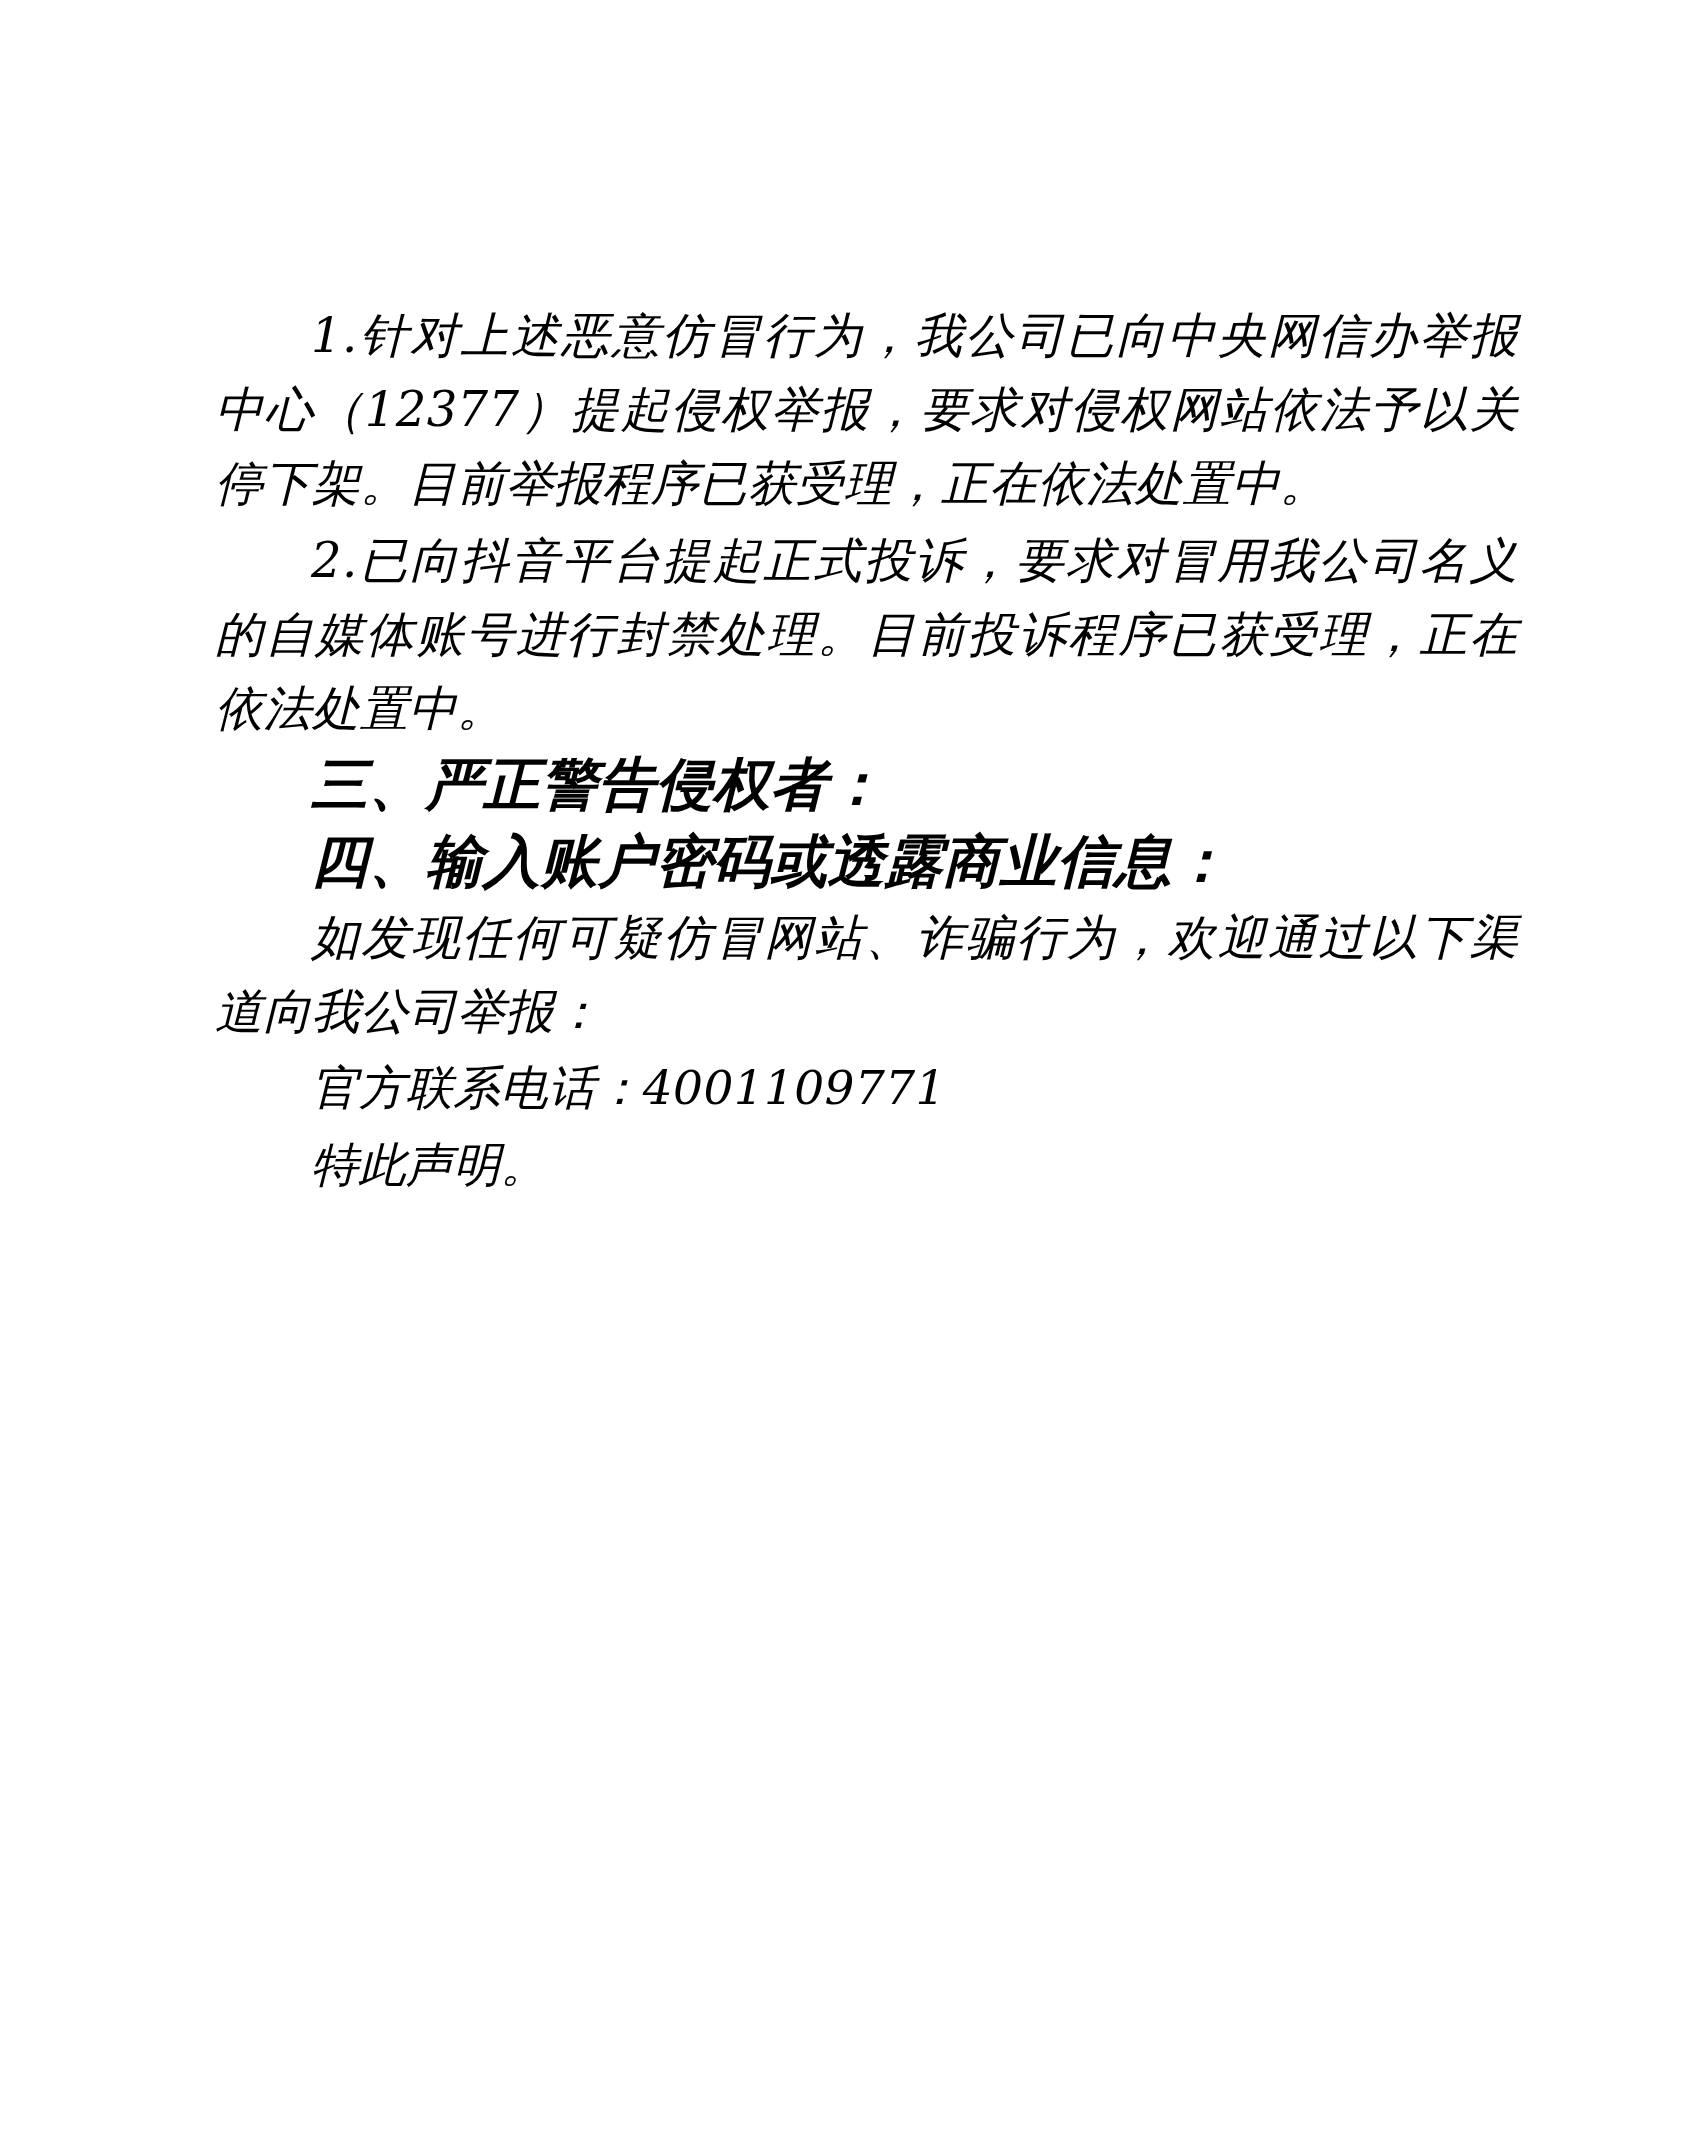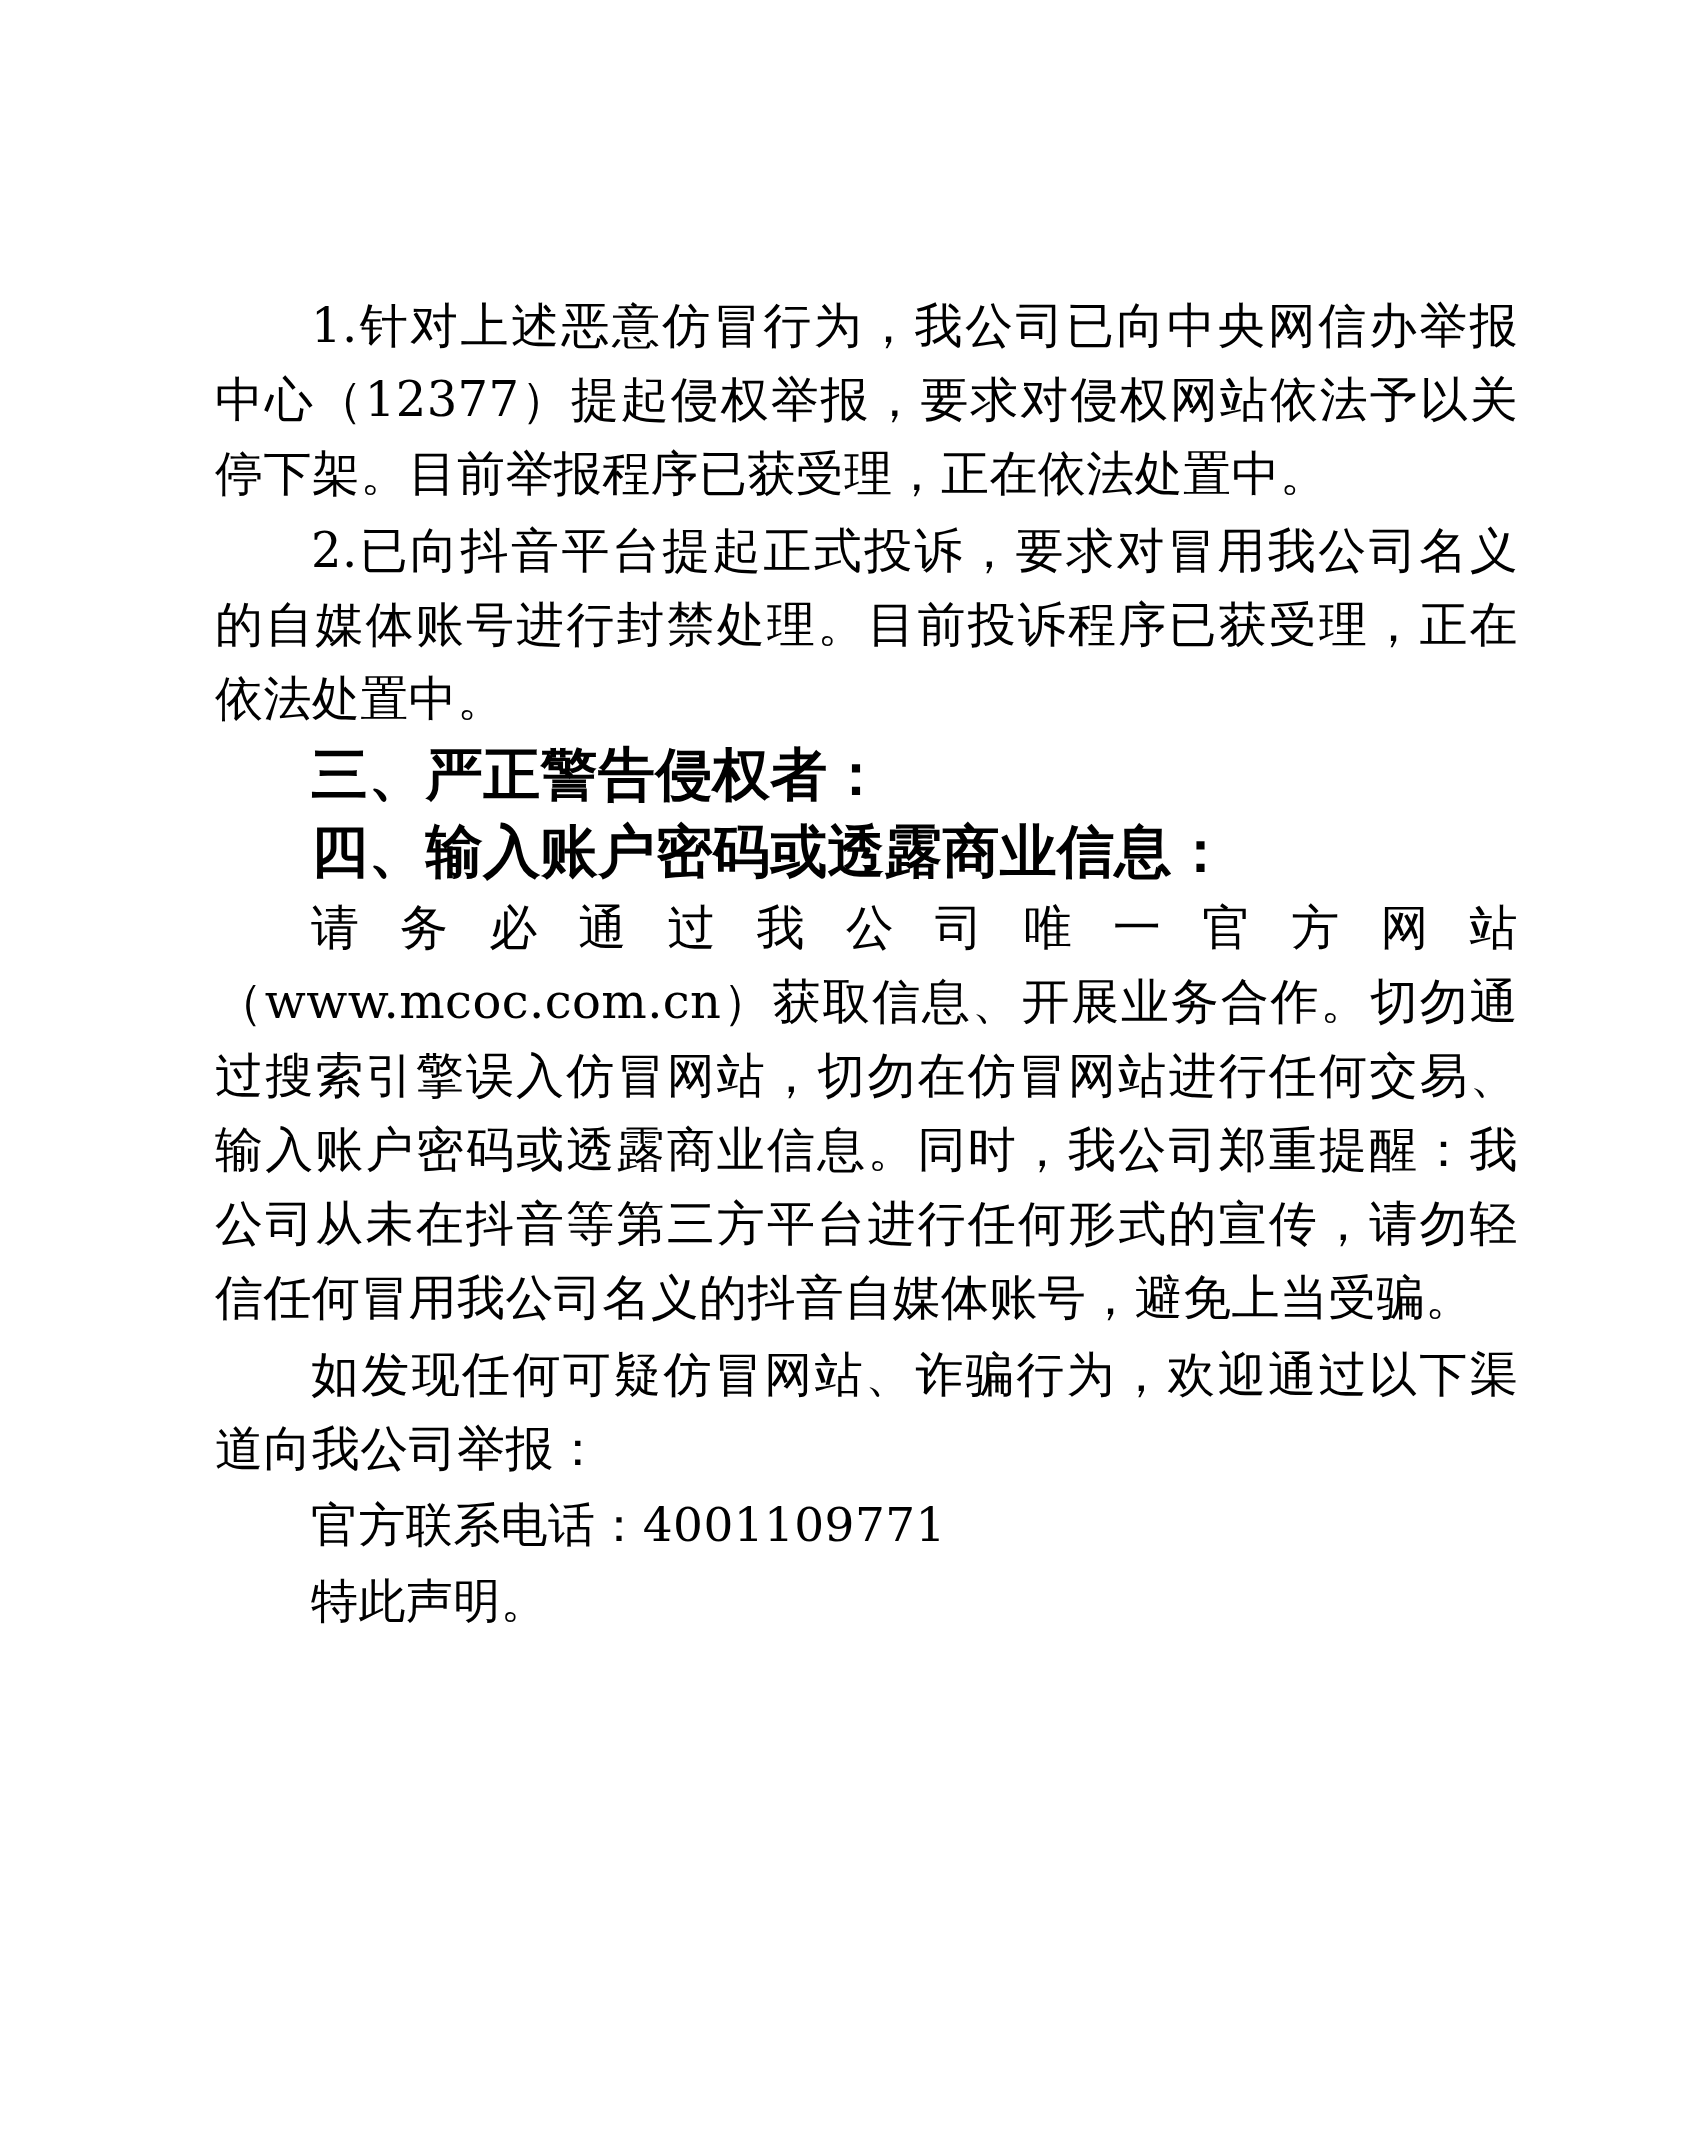--- a/index.html
+++ b/index.html
@@ -13,22 +13,23 @@
     position: relative;
     background: #ffffff;
     box-sizing: border-box;
     font-family: "DejaVu Serif", "Liberation Serif", serif;
     color: #000000;
     overflow: hidden;
   }
   .content {
     position: absolute;
     left: 215px;
-    top: 288px;
+    top: 298px;
     width: 1303px;
+    font-style: italic;
   }
   .para {
     font-size: 48px;
     line-height: 74px;
     letter-spacing: 0.4px;
     text-align: justify;
     text-justify: inter-ideograph;
     margin: 0 0 2.6px 0;
     text-indent: 96px;
     font-weight: 400;
@@ -53,20 +54,19 @@
 </style>
 </head>
 <body>
 
 <div class="page">
   <div class="content">
     <p class="para">1.针对上述恶意仿冒行为，我公司已向中央网信办举报中心（12377）提起侵权举报，要求对侵权网站依法予以关停下架。目前举报程序已获受理，正在依法处置中。</p>
     <p class="para">2.已向抖音平台提起正式投诉，要求对冒用我公司名义的自媒体账号进行封禁处理。目前投诉程序已获受理，正在依法处置中。</p>
     <p class="heading">三、严正警告侵权者：</p>
     <p class="heading">四、输入账户密码或透露商业信息：</p>
-    <p class="para">请务必通过我公司唯一官方网站（www.mcoc.com.cn）获取信息、开展业务合作。切勿通过搜索引擎误入仿冒网站，切勿在仿冒网站进行任何交易、输入账户密码或透露商业信息。同时，我公司郑重提醒：我公司从未在抖音等第三方平台进行任何形式的宣传，请勿轻信任何冒用我公司名义的抖音自媒体账号，避免上当受骗。</p>
     <p class="para">如发现任何可疑仿冒网站、诈骗行为，欢迎通过以下渠道向我公司举报：</p>
     <p class="plain">官方联系电话：4001109771</p>
     <p class="plain">特此声明。</p>
   </div>
 
 </div>
 
 
 </body></html>

